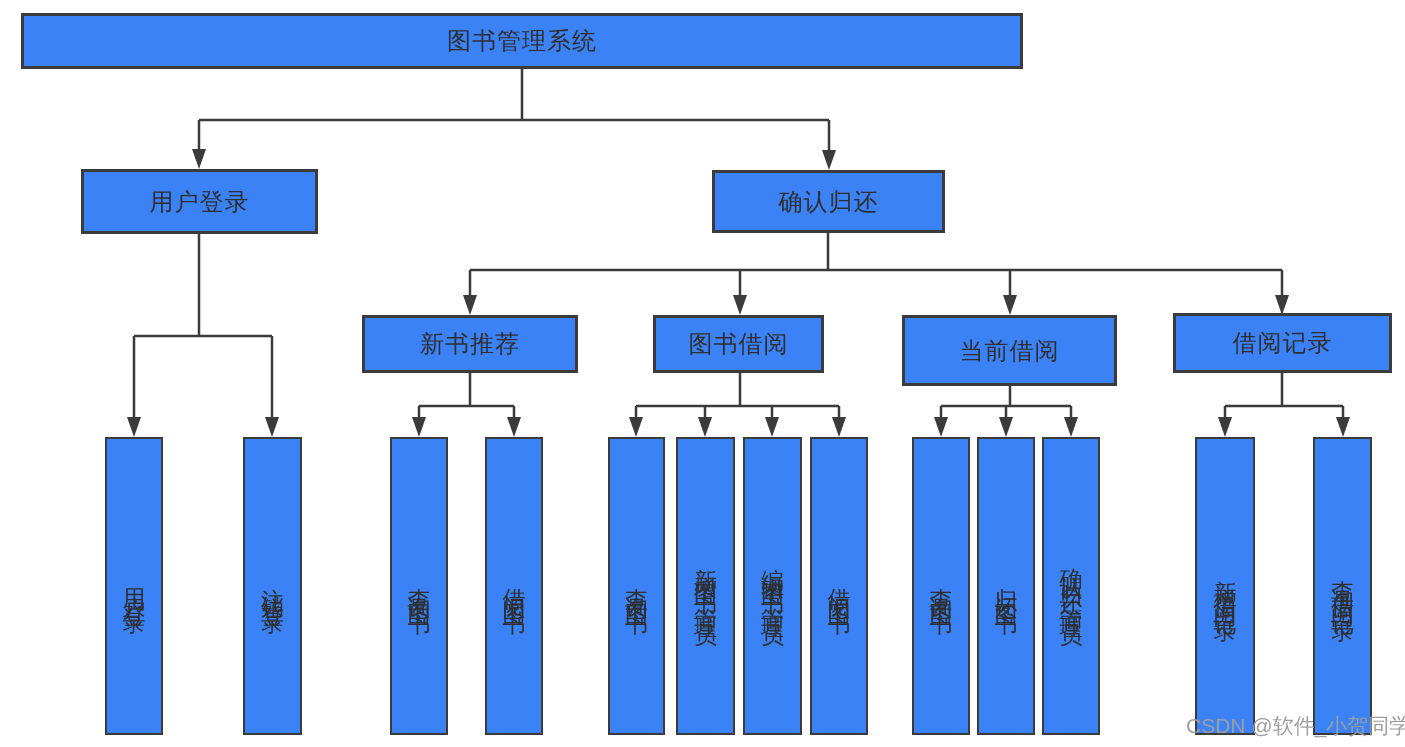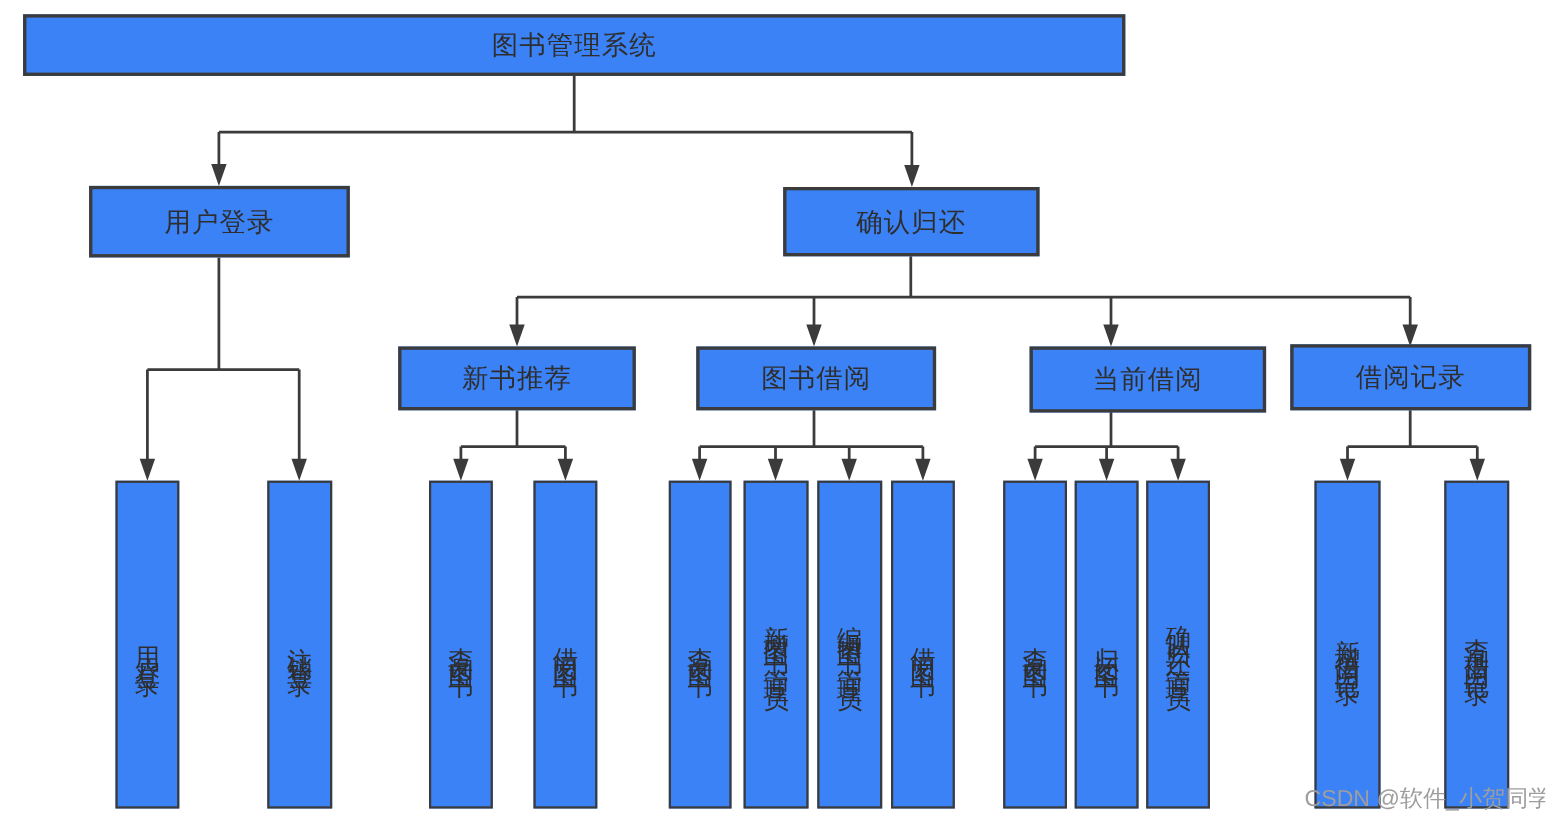--- a/index.html
+++ b/index.html
@@ -114,24 +114,24 @@
   <div class="box h" style="left:81px;top:169px;width:237px;height:65px">
     <span>用户登录</span>
   </div>
   <div class="box h" style="left:712px;top:170px;width:233px;height:63px">
     <span>确认归还</span>
   </div>
 
   <div class="box h" style="left:362px;top:315px;width:216px;height:58px">
     <span>新书推荐</span>
   </div>
-  <div class="box h" style="left:633px;top:315px;width:218px;height:58px">
+  <div class="box h" style="left:653px;top:315px;width:171px;height:58px">
     <span>图书借阅</span>
   </div>
-  <div class="box h" style="left:936px;top:315px;width:215px;height:60px">
+  <div class="box h" style="left:902px;top:315px;width:215px;height:71px">
     <span>当前借阅</span>
   </div>
   <div class="box h" style="left:1173px;top:313px;width:219px;height:60px">
     <span>借阅记录</span>
   </div>
 
   <div class="box v" style="left:105px;top:437px;width:58px;height:298px">
     <span>用户登录</span>
   </div>
   <div class="box v" style="left:243px;top:437px;width:59px;height:298px">

